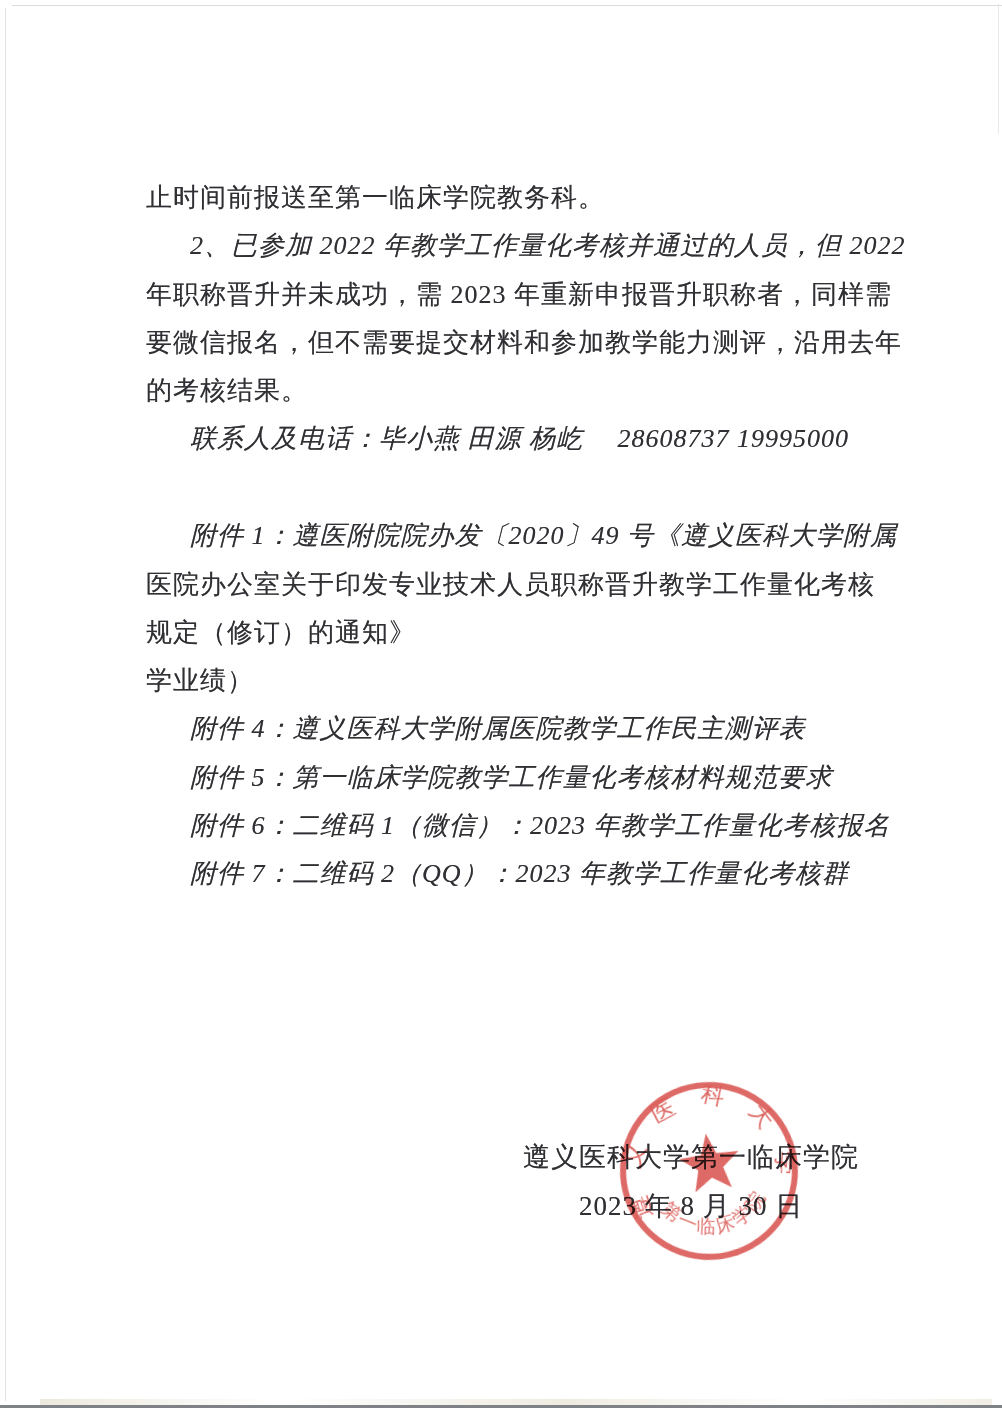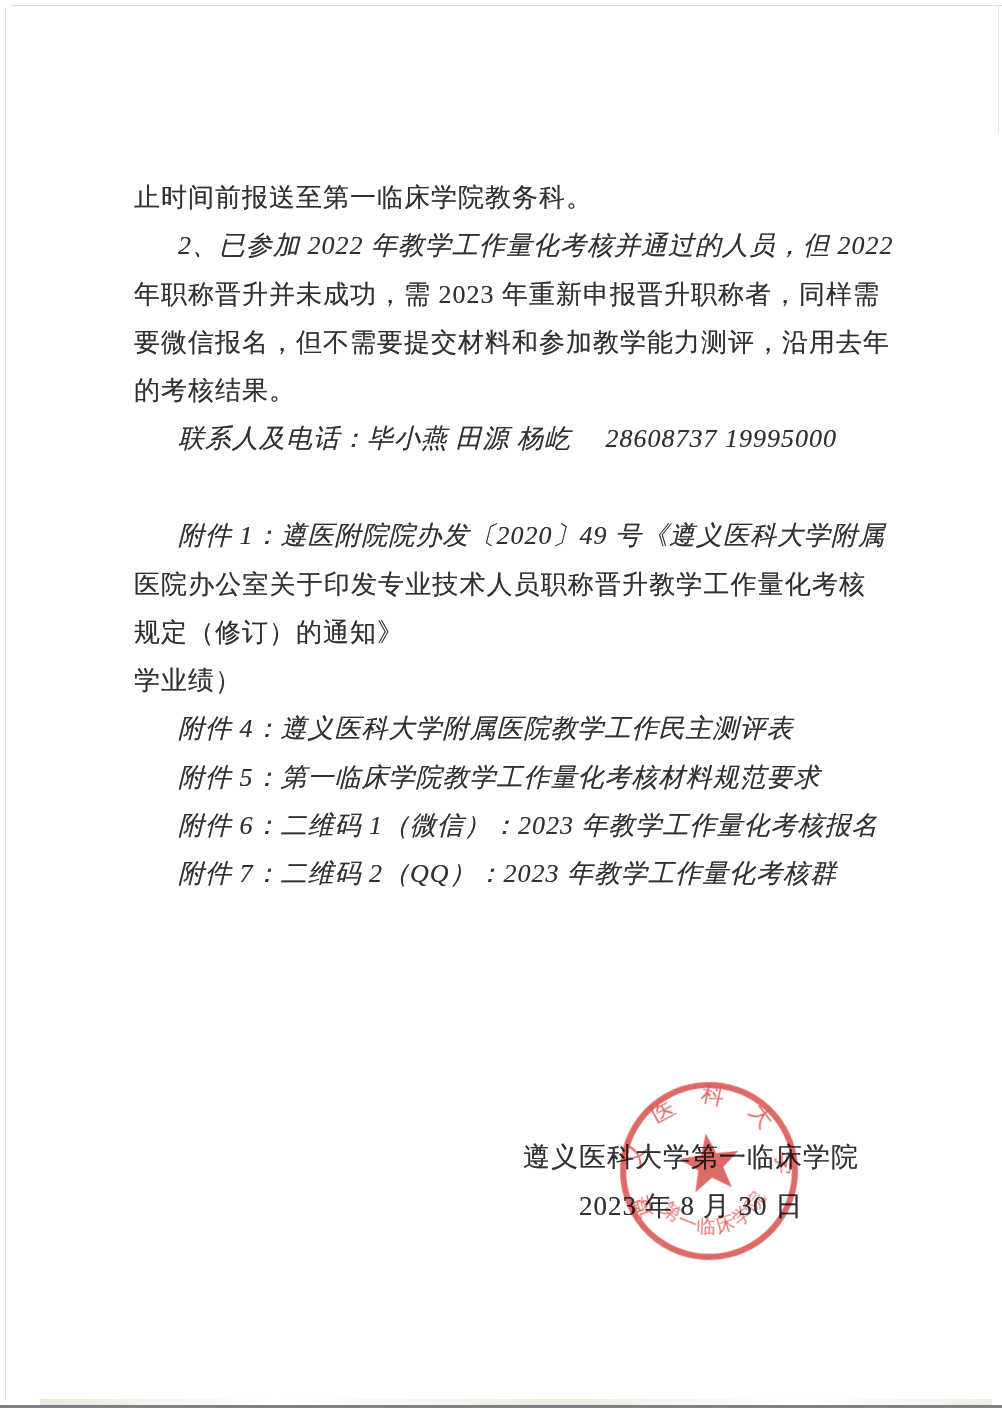--- a/index.html
+++ b/index.html
@@ -18,21 +18,21 @@
     background:linear-gradient(90deg, rgba(214,205,180,.45), rgba(255,255,255,0) 25%, rgba(214,205,180,.4) 55%, rgba(255,255,255,0) 80%, rgba(214,205,180,.35)); }
   .edge-bottom { position:absolute; left:0; right:0; top:1405px; height:3px; background:#7e8287; }
 
   
   .doc-body {
     position:absolute; left:134px; top:174px; width:732px;
     font-size:26px; line-height:48.3px; letter-spacing:1px;
     color:#303034;
     text-shadow:0 0 .6px rgba(48,48,52,.55);
   }
-  .line    { white-space:nowrap; }
+  .line    { white-space:nowrap;margin-left:12px; }
   .indent  { padding-left:44px;font-style:italic; }
   .justify { text-align:justify; text-align-last:justify; }
   .gap-large { margin-top:48.5px; }
   .gap-small { margin-top:5px; }
 
   
   .signature {
     position:absolute; left:441px; top:1136px; width:500px;
     text-align:center; font-size:27px; letter-spacing:1px;
     color:#303034; text-shadow:0 0 .6px rgba(48,48,52,.55);

